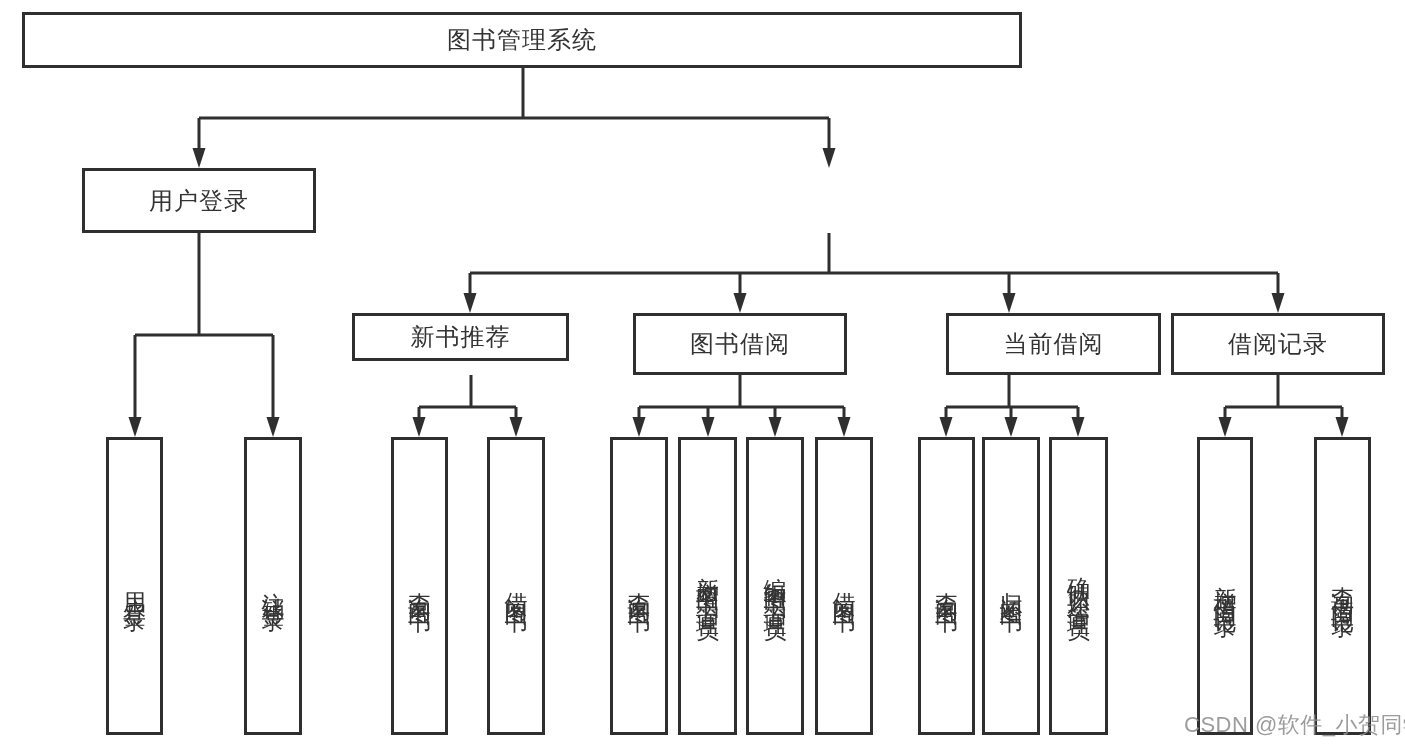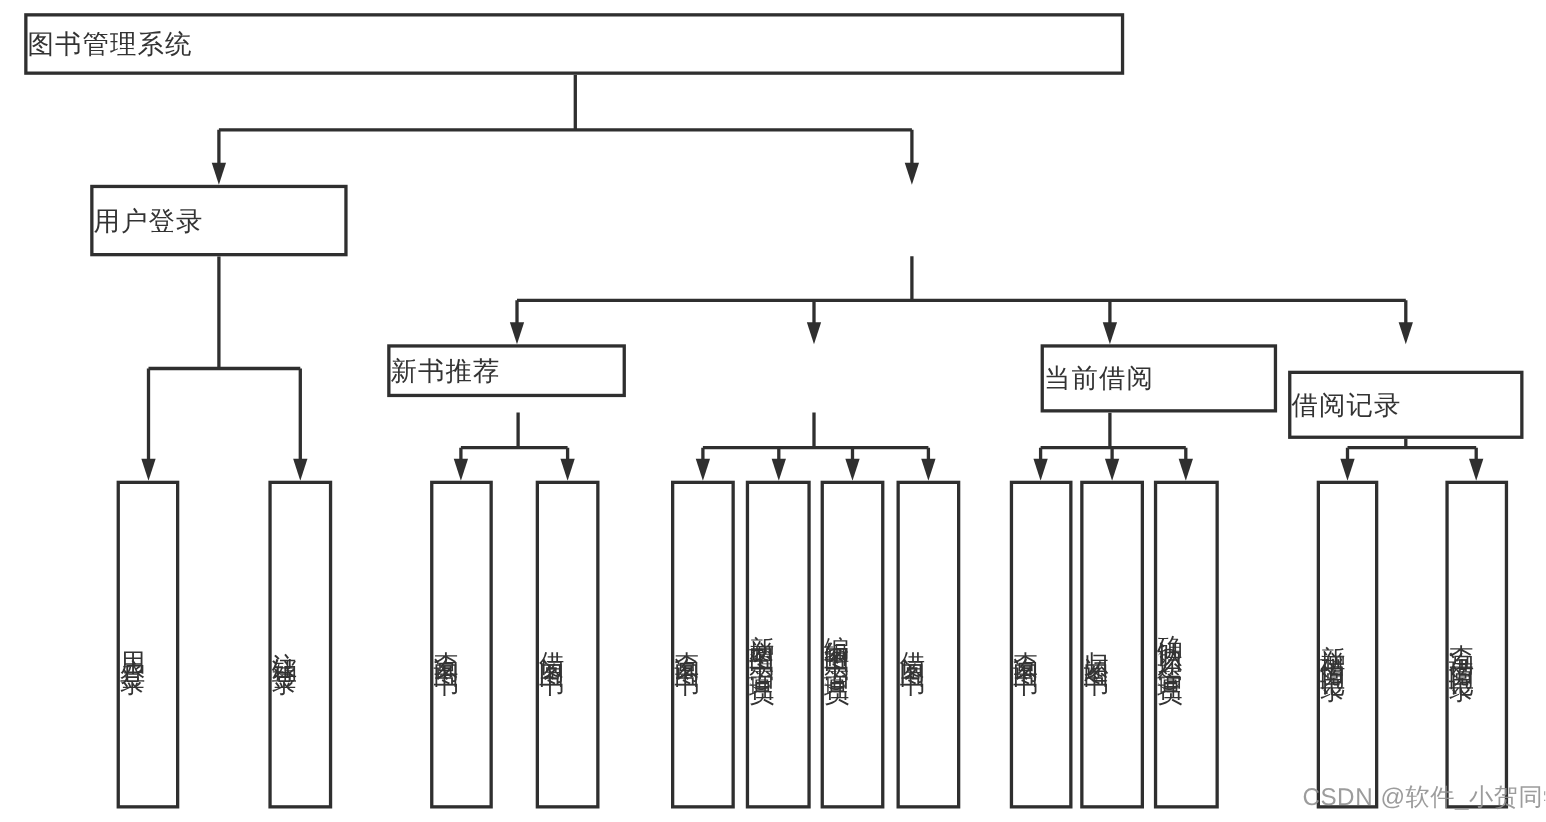--- a/index.html
+++ b/index.html
@@ -17,21 +17,21 @@
     width: 1405px; height: 747px;
     pointer-events: none;
   }
   .node {
     position: absolute;
     box-sizing: border-box;
     background: #ffffff;
     border: 3px solid #2f2f2f;
     display: flex;
     align-items: center;
-    justify-content: flex-start;
+    justify-content: center;
     color: #303030;
   }
   .hlabel {
     font-size: 24px;
     letter-spacing: 1px;
     white-space: nowrap;
     color: #333333;
   }
   .vtext {
     writing-mode: vertical-rl;
@@ -41,21 +41,21 @@
     line-height: 1;
     color: #333333;
   }
   
   .n-root   { left: 22px;   top: 12px;  width: 1000px; height: 56px; }
   .n-login  { left: 82px;   top: 168px; width: 234px;  height: 65px; }
   .n-mgmt   { left: 712px;  top: 168px; width: 234px;  height: 65px; }
   .n-newbk  { left: 352px;  top: 313px; width: 217px;  height: 48px; }
   .n-borrow { left: 633px;  top: 313px; width: 214px;  height: 62px; }
   .n-cur    { left: 902px;  top: 313px; width: 215px;  height: 62px; margin-left: 44px; }
-  .n-rec    { left: 1171px; top: 313px; width: 214px;  height: 62px; margin-top: 24px; }
+  .n-rec    { left: 1171px; top: 313px; width: 214px;  height: 62px; }
   .leaf     { top: 437px; height: 298px; }
   .lf1  { left: 106px;  width: 57px; }
   .lf2  { left: 244px;  width: 58px; }
   .lf3  { left: 391px;  width: 57px; }
   .lf4  { left: 487px;  width: 58px; }
   .lf5  { left: 610px;  width: 58px; }
   .lf6  { left: 678px;  width: 59px; }
   .lf7  { left: 746px;  width: 58px; }
   .lf8  { left: 815px;  width: 58px; }
   .lf9  { left: 918px;  width: 57px; }
@@ -116,20 +116,23 @@
     <span class="hlabel">图书管理系统</span>
   </div>
 
   <div class="node n-login">
     <span class="hlabel">用户登录</span>
   </div>
 
   <div class="node n-newbk">
     <span class="hlabel">新书推荐</span>
   </div>
+  <div class="node n-borrow">
+    <span class="hlabel">图书借阅</span>
+  </div>
   <div class="node n-cur">
     <span class="hlabel">当前借阅</span>
   </div>
   <div class="node n-rec">
     <span class="hlabel">借阅记录</span>
   </div>
 
   <div class="node leaf lf1">
     <span class="vtext">用户登录</span>
   </div>

